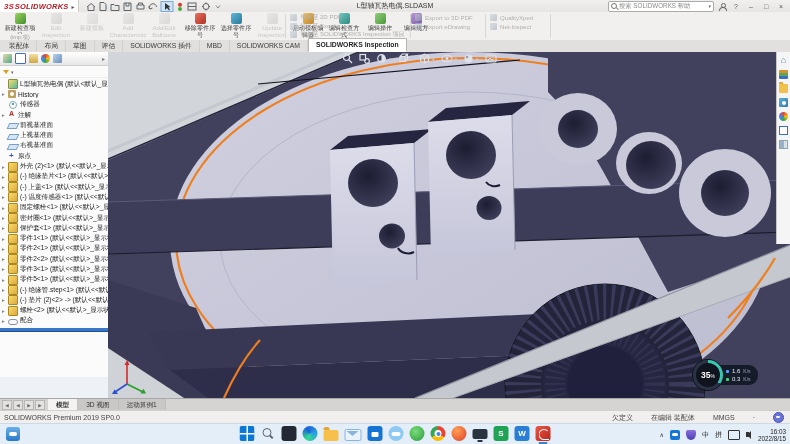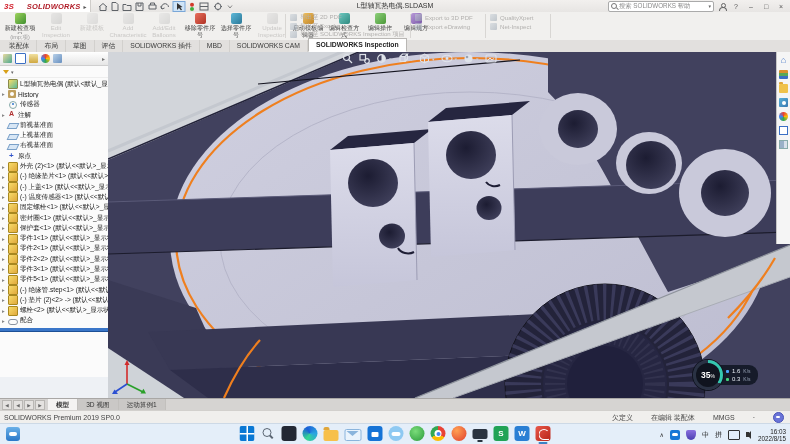--- a/index.html
+++ b/index.html
@@ -2,21 +2,21 @@
 <html><head>
 <meta charset="utf-8">
 <style>
   html,body{margin:0;padding:0;background:#888;}
   #app{position:relative;width:790px;height:444px;overflow:hidden;background:#e9e7e5;
        font-family:"Liberation Sans","DejaVu Sans",sans-serif;-webkit-font-smoothing:antialiased;}
   
   .titlebar{position:absolute;left:0;top:0;width:790px;height:12px;background:linear-gradient(#f2f0ee,#e7e5e3);
             display:flex;align-items:center;font-size:7px;color:#444;}
   .logobox{height:12px;background:#fff;border-right:1px solid #cfcdca;display:flex;align-items:center;padding:0 4px;}
-  .brandpre{color:#d21f2c;font-weight:bold;font-style:italic;font-size:8px;margin-right:13px;}
+  .brandpre{color:#d21f2c;font-weight:bold;font-style:italic;font-size:8px;margin-right:1px;}
   .brand{color:#b01c27;font-weight:bold;font-style:italic;font-size:7.5px;letter-spacing:.2px;}
   .flyout{font-size:6px;color:#555;margin-left:3px;}
   .qa{margin-left:6px;}
   .doctitle{position:absolute;left:200px;right:200px;text-align:center;font-size:7px;color:#333;pointer-events:none;}
   .tb-right{margin-left:auto;display:flex;align-items:center;gap:5px;padding-right:4px;}
   .searchbox{width:100px;height:9px;background:#fff;border:1px solid #aaa;border-radius:2px;
              display:flex;align-items:center;font-size:6.3px;color:#8a8a8a;padding:0 2px;gap:2px;}
   .mag{width:4px;height:4px;border:1px solid #777;border-radius:50%;position:relative;flex:0 0 auto;}
   .mag:after{content:"";position:absolute;left:3.5px;top:3.5px;width:2.5px;height:1px;background:#777;transform:rotate(45deg);}
   .sb-caret{margin-left:auto;font-size:5px;color:#666;}

